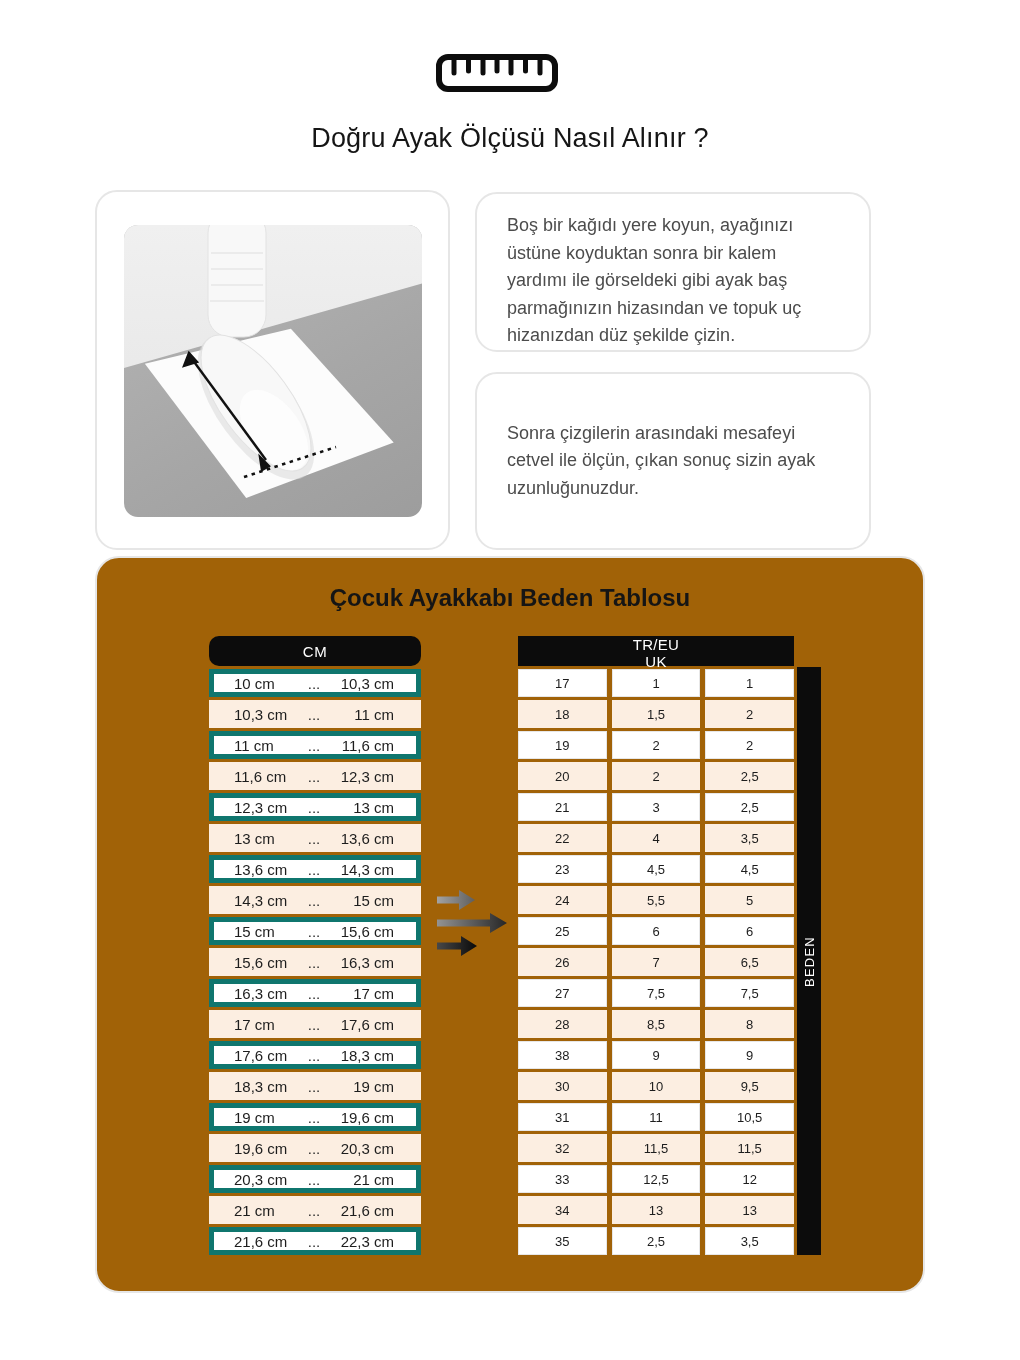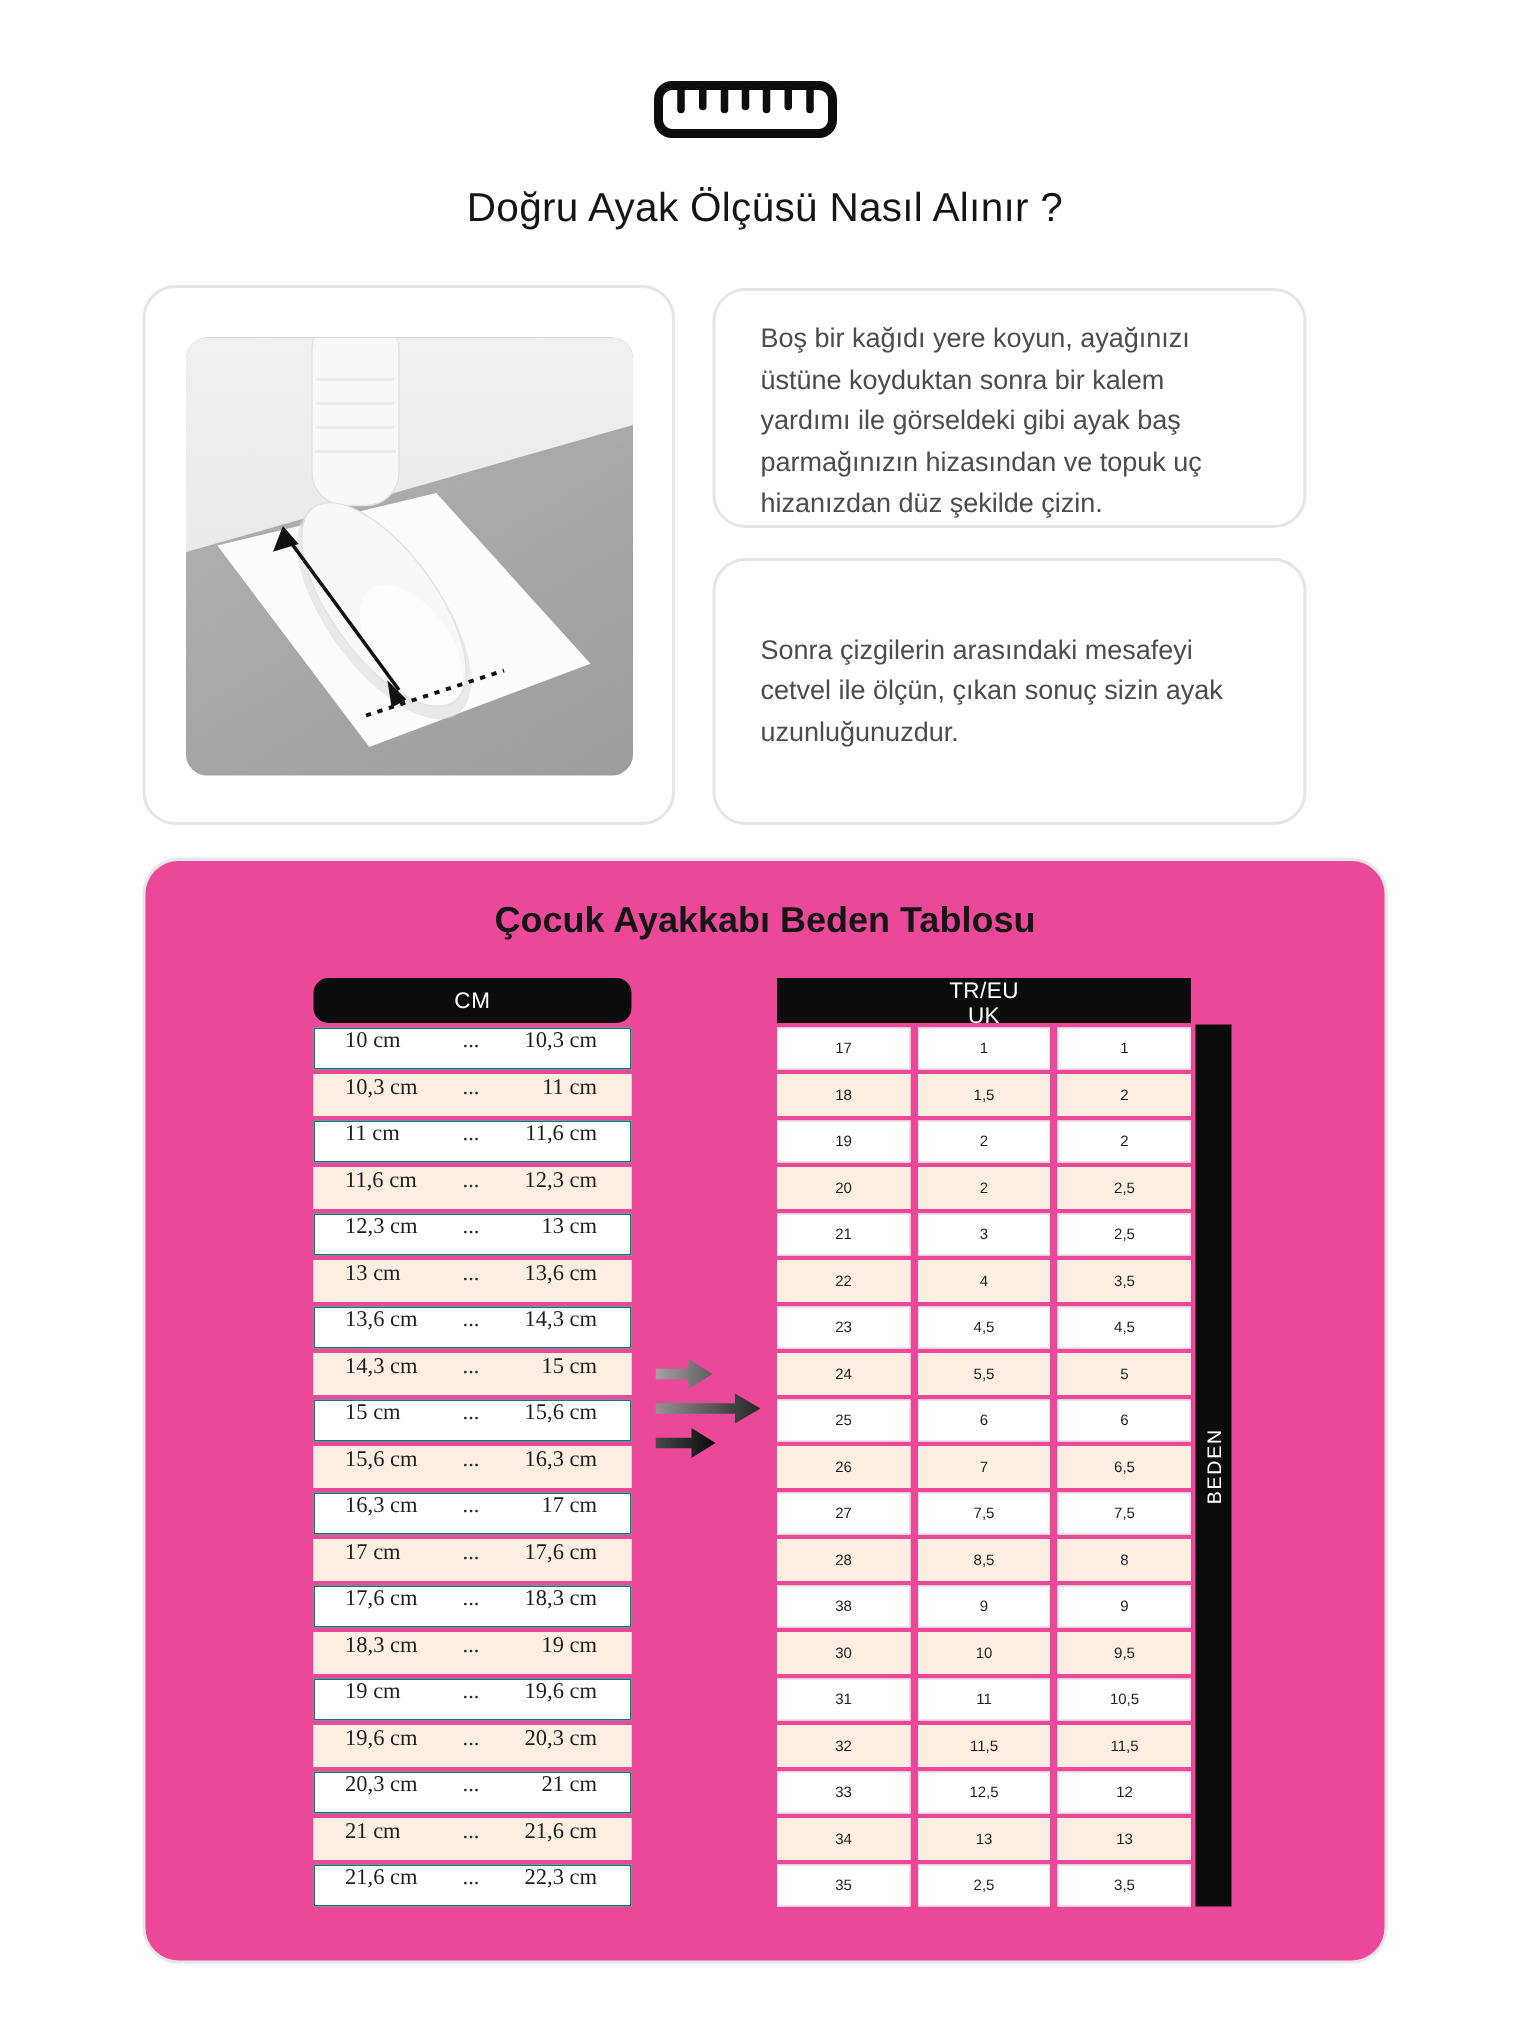--- a/index.html
+++ b/index.html
@@ -39,53 +39,53 @@
   .photo svg.scene { position:absolute; inset:0; }
   .info-box {
     position:absolute; left:475px; width:396px;
     background:#fff; border:2px solid #e6e6e6; border-radius:22px;
     padding:18px 30px; font-size:18px; line-height:27.5px; color:#4c4c4c;
   }
   .info-box.first  { top:192px; height:160px; }
   .info-box.second { top:372px; height:178px; display:flex; align-items:center; }
   
   .chart-card {
-    position:absolute; left:95px; top:572px; width:830px; height:737px;
-    background:#ec4899; border:2px solid #e6e6e6; border-radius:24px;
+    position:absolute; left:95px; top:556px; width:830px; height:737px;
+    background:#a16207; border:2px solid #e6e6e6; border-radius:24px;
   }
   .chart-title {
     position:absolute; left:0; top:26px; width:100%;
     text-align:center; font-size:24px; font-weight:bold; color:#151515;
   }
   
   .cm-table { position:absolute; left:112px; top:78px; width:212px; }
   .cm-header {
     height:30px; background:#0c0c0c; color:#fff;
     display:flex; align-items:center; justify-content:center;
     font-size:15px; letter-spacing:.5px;border-radius:10px;
   }
   .cm-row {
-    height:28px; margin-top:3px; display:flex; align-items:flex-start;
-    background:#fff; border:1px solid #0f766e; font-size:15px; color:#1d1d1d;font-family:Liberation Serif, serif;
+    height:28px; margin-top:3px; display:flex; align-items:flex-end;
+    background:#fff; border:5px solid #0f766e; font-size:15px; color:#1d1d1d;
   }
   .cm-row.alt { background:#fceee1; border-color:#fceee1; }
   .cm-from { flex:1; padding-left:20px; text-align:left; }
   .cm-dots { width:40px; text-align:center; color:#2a2a2a; }
   .cm-to   { flex:1; padding-right:22px; text-align:right; }
   
   .size-table { position:absolute; left:421px; top:78px; width:276px; }
   .size-header { height:30px; background:#0c0c0c; display:flex;flex-direction:column; }
   .size-header span {
     flex:1; color:#fff; font-size:15px; letter-spacing:.3px;
     display:flex; align-items:center; justify-content:center;
   }
   .size-row { display:flex; gap:5px; margin-top:3px; height:28px; }
   .size-cell {
     flex:1; display:flex; align-items:center; justify-content:center;
-    background:#fff; border:1px solid #e7e7e7; font-size:10px; color:#1d1d1d;text-align:center;
+    background:#fff; border:1px solid #e7e7e7; font-size:13px; color:#1d1d1d;text-align:center;
   }
   .size-row.alt .size-cell { background:#fceee1; border-color:#fceee1; }
   
   .beden-bar {
     position:absolute; left:700px; top:109px; width:24px; height:588px;
     background:#0c0c0c; display:flex; align-items:center; justify-content:center;
   }
   .beden-bar span {
     transform:rotate(-90deg); color:#fff; font-size:13px;
     letter-spacing:1.2px; white-space:nowrap;

